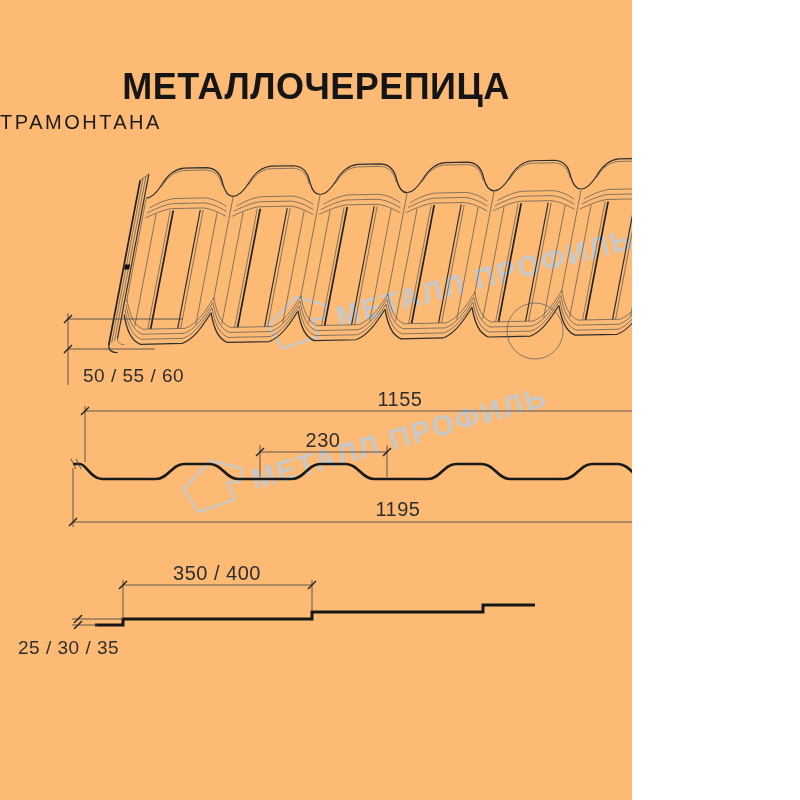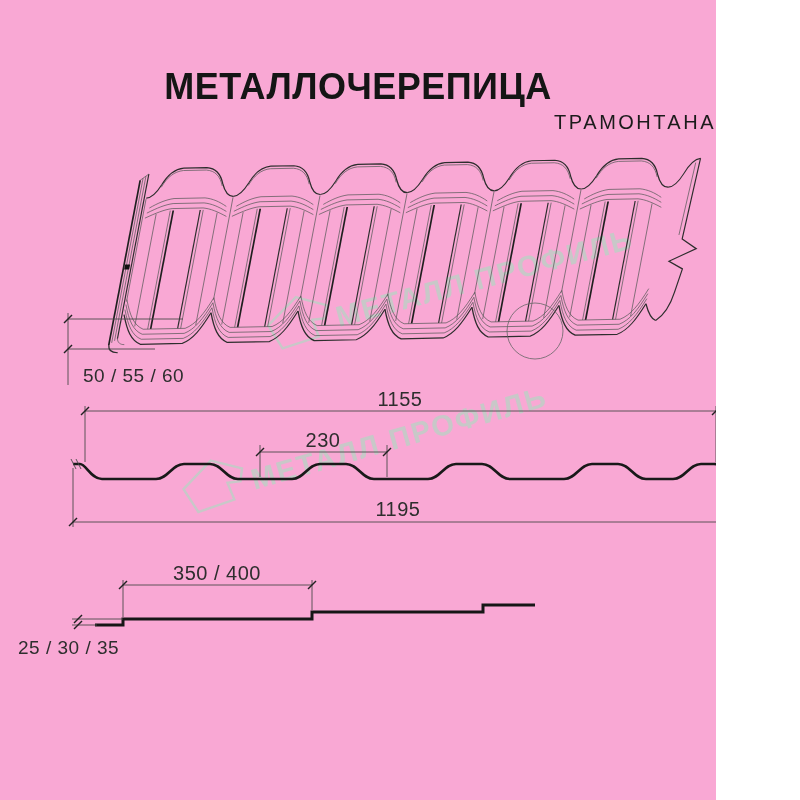--- a/index.html
+++ b/index.html
@@ -1,20 +1,20 @@
 <!DOCTYPE html>
 <html><head>
 <meta charset="utf-8">
 <style>
   html,body{margin:0;padding:0;background:#fff;}
-  .page{position:relative;width:716px;height:800px;background:#f9a8d4;overflow:hidden;
+  .page{position:relative;width:632px;height:800px;background:#fdba74;overflow:hidden;
         font-family:"Liberation Sans",sans-serif;}
   .title{position:absolute;top:66px;left:0;right:0;text-align:center;
          font-size:36px;font-weight:700;letter-spacing:.5px;color:#151515;}
-  .subtitle{position:absolute;top:111px;left:0;right:0;text-align:right;
+  .subtitle{position:absolute;top:111px;left:0;right:0;text-align:left;
             font-size:20px;font-weight:400;letter-spacing:2.5px;color:#1b1b1b;}
   svg{position:absolute;overflow:visible;}
   
   .l1{stroke:#5a5a5a;stroke-width:.7;fill:none;}
   .l2{stroke:#2d2d2d;stroke-width:1.2;fill:none;}
   .l3{stroke:#1f1f1f;stroke-width:1.7;fill:none;}
   
   .dl{stroke:#4a4a4a;stroke-width:.9;fill:none;}
   .tick{stroke:#222;stroke-width:1.4;fill:none;}
   .profile{stroke:#191919;stroke-width:2.6;fill:none;stroke-linejoin:round;}

